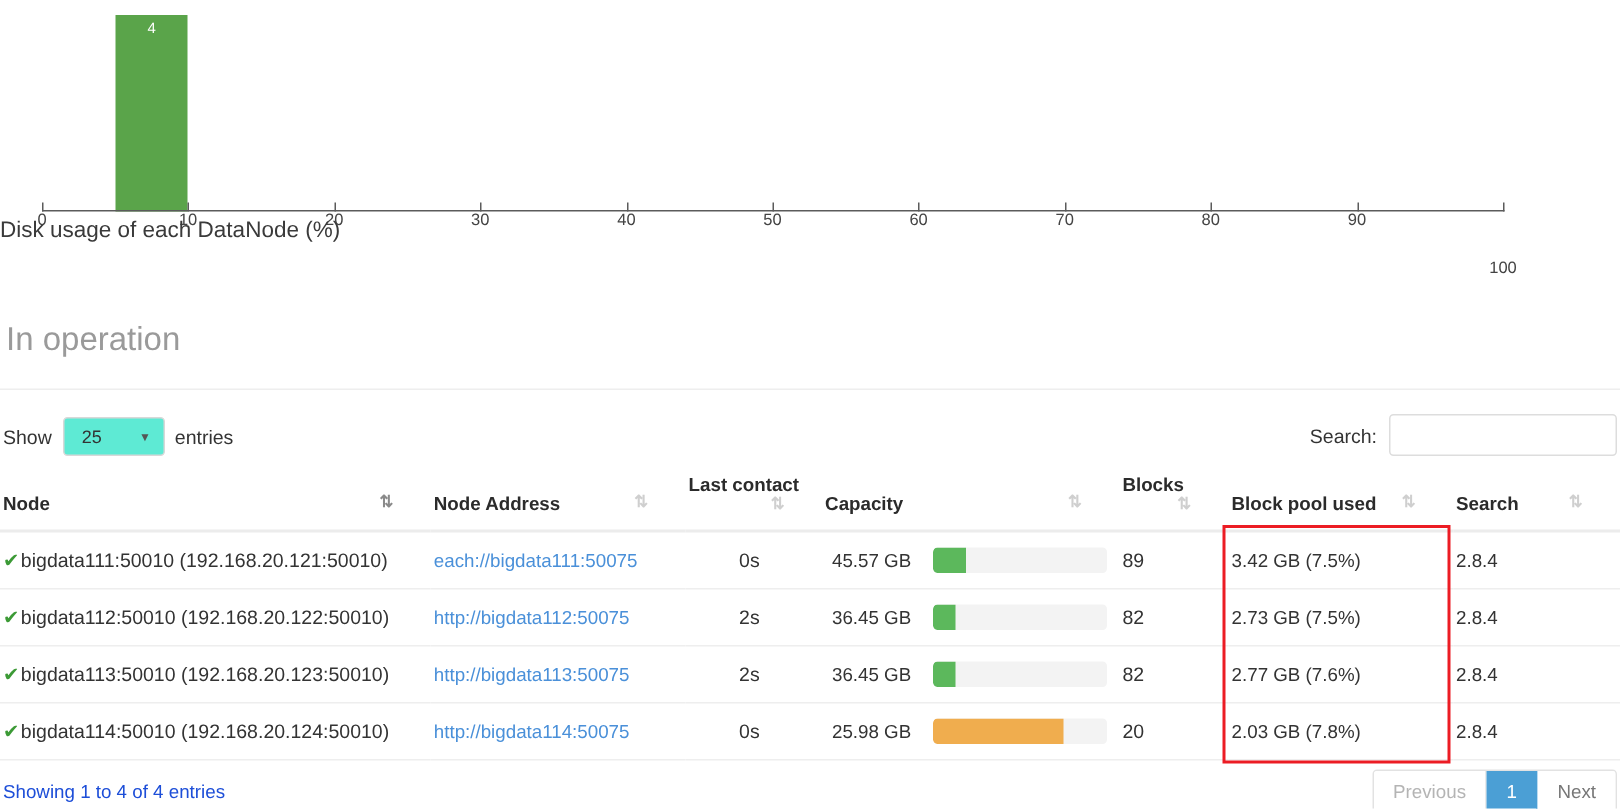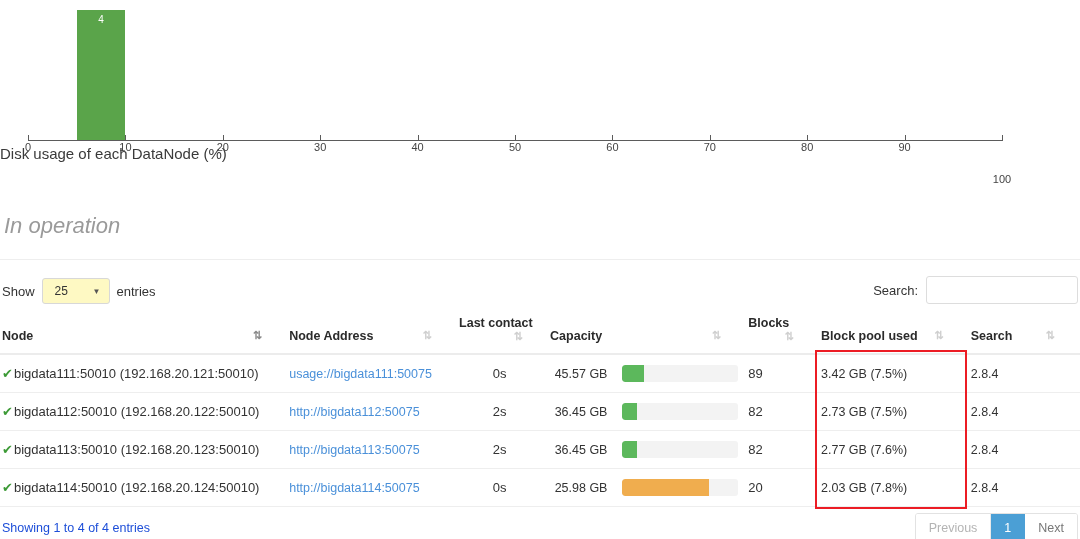--- a/index.html
+++ b/index.html
@@ -75,21 +75,20 @@
     color: #3a3a3a;
   }
 
   
   #in-operation-heading {
     margin: 36px 0 0 4px;
     font-size: 22px;
     font-weight: 400;
     color: #9a9a9a;
     line-height: 30px;
-    font-style: italic;
   }
   #heading-rule {
     margin-top: 18px;
     border-top: 1px solid #eeeeee;
   }
 
   
   #table-controls {
     position: relative;
     height: 42px;
@@ -103,21 +102,21 @@
     color: #333333;
     display: flex;
     align-items: center;
     gap: 7px;
   }
   #entries-select {
     width: 68px;
     height: 26px;
     border: 1px solid #d8d8d8;
     border-radius: 3px;
-    background: #fef9c3;
+    background: #5eead4;
     font-size: 12px;
     color: #333333;
     padding-left: 12px;
     position: relative;
     display: flex;
     align-items: center;
   }
   #entries-caret {
     position: absolute;
     right: 8px;
@@ -338,21 +337,21 @@
             <th class="col-contact"><span>Last contact</span><span class="sort-icon">⇅</span></th>
             <th class="col-capacity"><span>Capacity</span><span class="sort-icon">⇅</span></th>
             <th class="col-blocks"><span>Blocks</span><span class="sort-icon">⇅</span></th>
             <th class="col-blockpool"><span>Block pool used</span><span class="sort-icon">⇅</span></th>
             <th class="col-version"><span>Search</span><span class="sort-icon">⇅</span></th>
           </tr>
       </thead>
       <tbody id="table-body">
           <tr>
             <td class="col-node"><span class="check-icon">✔</span><span>bigdata111:50010 (192.168.20.121:50010)</span></td>
-            <td class="col-http"><a class="node-link">usage://bigdata111:50075</a></td>
+            <td class="col-http"><a class="node-link">each://bigdata111:50075</a></td>
             <td class="col-contact">0s</td>
             <td class="col-capacity">
               <div class="capacity-cell">
                 <span class="capacity-text">45.57 GB</span>
                 <div class="progress-track">
                   <div class="progress-fill" style="width: 19%; background: rgb(92, 184, 92);"></div>
                 </div>
               </div>
             </td>
             <td class="col-blocks">89</td>

